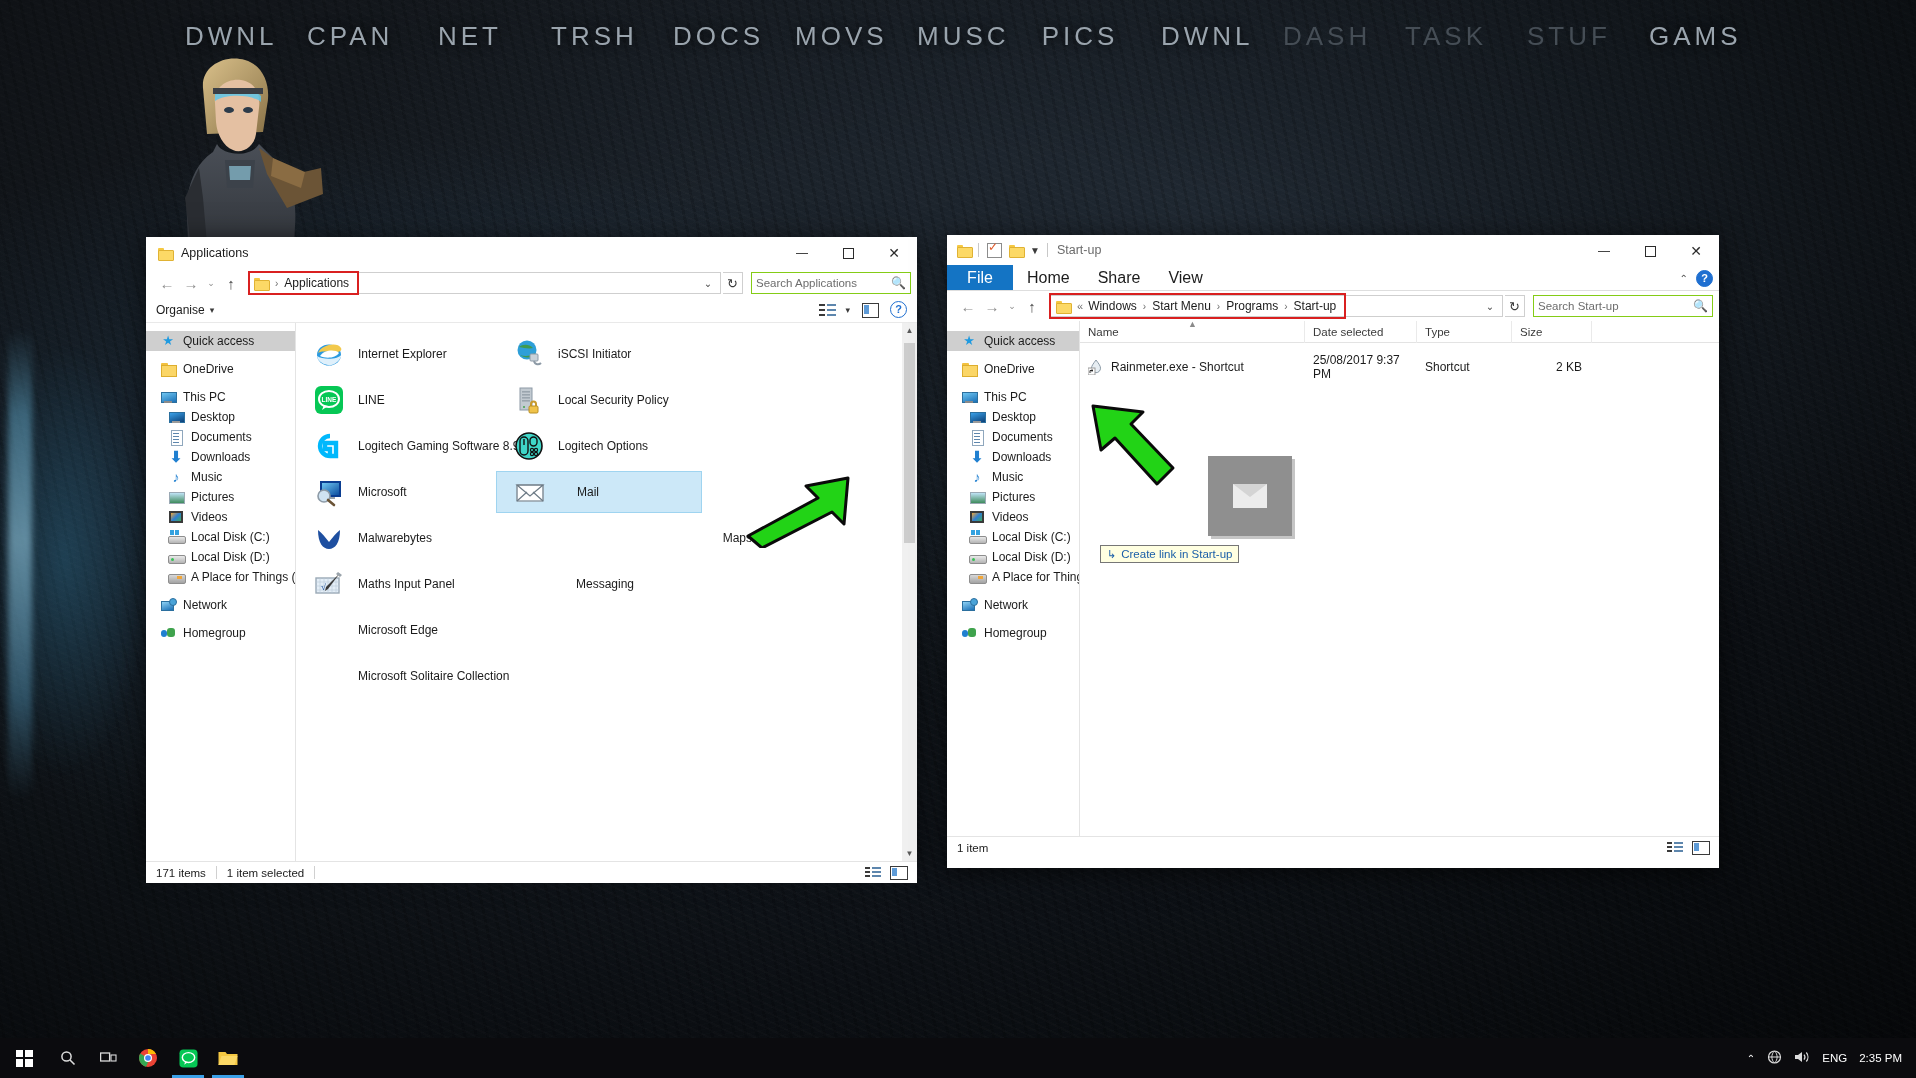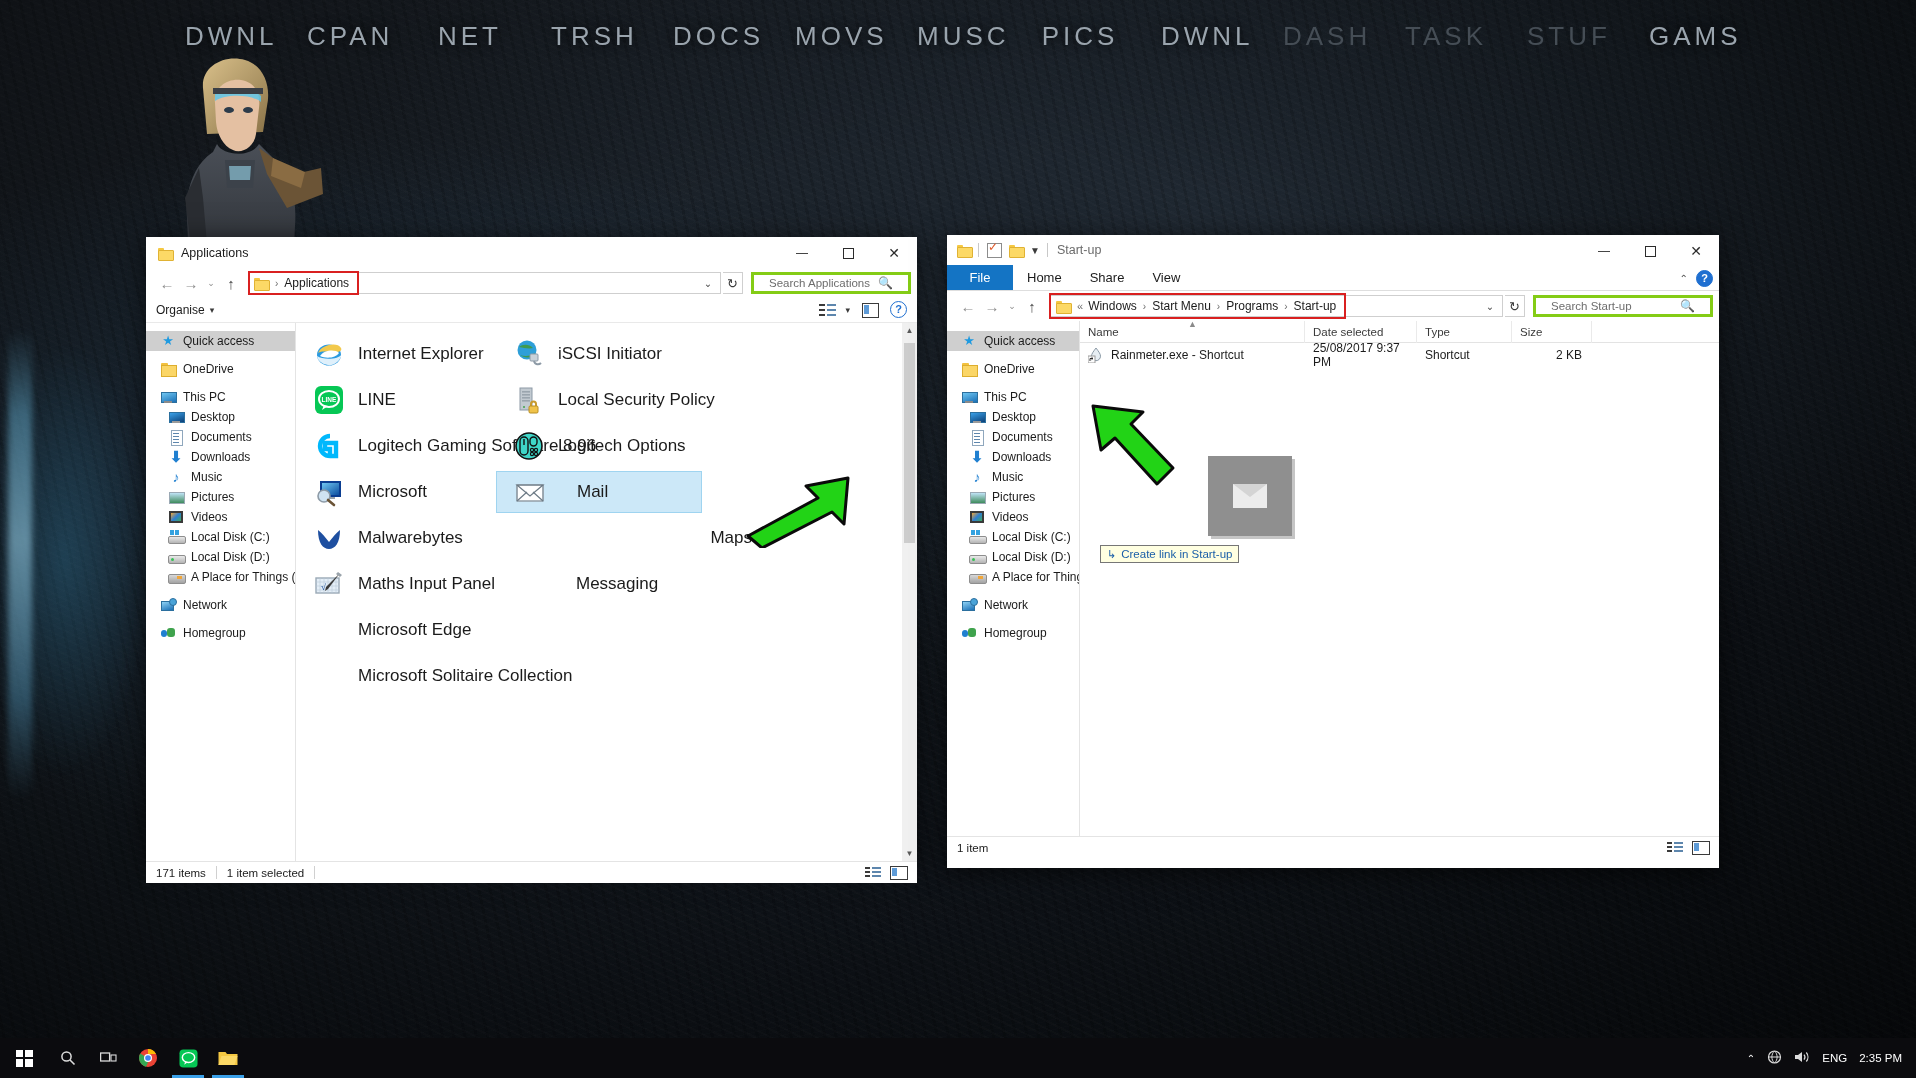--- a/index.html
+++ b/index.html
@@ -77,22 +77,22 @@
   .addr-row{ height:28px; display:flex; align-items:center; gap:2px; padding:0 6px; background:#fff; }
   .navbtn{ width:22px; height:22px; display:flex; align-items:center; justify-content:center;
            color:#8d8d8d; font-size:15px; line-height:1; }
   .navbtn.en{ color:#4a4a4a; }
   .addrbox{ flex:1; height:22px; border:1px solid #cfcfcf; background:#fff; display:flex; align-items:center;
             padding:0 2px 0 4px; font-size:12px; color:#1b1b1b; min-width:0; }
   .sep{ color:#6d6d6d; font-size:10px; }
   .addr-right{ margin-left:auto; display:flex; align-items:center; }
   .chev{ width:20px; text-align:center; color:#4a4a4a; font-size:10px; }
   .refresh{ width:20px; text-align:center; color:#3a3a3a; font-size:13px; border-left:1px solid #dcdcdc; }
-  .searchbox{ width:160px; height:22px; margin-left:6px; border:3px solid #84cc16; background:#fff;
-              display:flex; align-items:center; padding:0 15px; font-size:11.5px; color:#6d6d6d; }
+  .searchbox{ width:160px; height:22px; margin-left:6px; border:1px solid #84cc16; background:#fff;
+              display:flex; align-items:center; padding:0 4px; font-size:11.5px; color:#6d6d6d; }
   .searchbox .mag{ margin-left:auto; color:#1f6fd0; font-size:12px; }
 
   
   .ebody{ display:flex; }
   .nav-pane{ background:#ffffff; border-right:1px solid #e4e4e4; overflow:hidden; }
   .nav-item{ display:flex; align-items:center; gap:7px; height:20px; font-size:12px; color:#1b1b1b; padding-left:14px; white-space:nowrap; }
   .nav-item.sel{ background:#cfcfcf; }
   .nav-item.lvl1{ padding-left:22px; }
   .nav-gap{ height:8px; }
   .ic{ width:16px; height:16px; flex:0 0 16px; position:relative; }
@@ -140,21 +140,21 @@
   .vi-tiles::before{ content:""; position:absolute; left:2px; top:1px; width:15px; height:13px; border:1px solid #3a3a3a;}
   .vi-tiles::after{ content:""; position:absolute; left:4px; top:3px; width:5px; height:9px; background:#5d9ad6;}
   .helpbtn{ width:17px; height:17px; border-radius:50%; border:1.5px solid #1f6fd0; color:#1f6fd0;
             font-size:11px; text-align:center; line-height:14px; font-weight:bold; }
 
   
   .content{ position:relative; background:#fff; overflow:hidden; }
   .apps-grid{ position:absolute; inset:0; }
   .app-item{ position:absolute; display:flex; align-items:center; gap:14px; height:38px; padding-left:12px; }
   .app-item.sel{ background:#cce8f8; border:1px solid #9fd4f0; }
-  .app-label{ font-size:17px; color:#1b1b1b; white-space:nowrap; }
+  .app-label{ font-size:12px; color:#1b1b1b; white-space:nowrap; }
   .appic{ width:30px; height:30px; position:relative; flex:0 0 30px; }
 
   
   .vscroll{ position:absolute; right:0; top:0; width:15px; bottom:0; background:#f0f0f0; }
   .vs-up,.vs-dn{ position:absolute; left:0; width:15px; height:15px; color:#5a5a5a; font-size:8px; text-align:center; line-height:15px;}
   .vs-up{ top:0; } .vs-dn{ bottom:0; }
   .vs-thumb{ position:absolute; left:2px; width:11px; background:#cdcdcd; }
 
   
   .statusbar{ height:22px; border-top:1px solid #e4e4e4; display:flex; align-items:center;
@@ -169,21 +169,21 @@
   .sb-vi.lg::before{ content:""; position:absolute; left:1px; top:1px; width:16px; height:12px; border:1px solid #3a3a3a;}
   .sb-vi.lg::after{ content:""; position:absolute; left:3px; top:3px; width:5px; height:8px; background:#5d9ad6;}
 
   
   .qat{ height:30px; background:#ffffff; display:flex; align-items:center; gap:7px; padding-left:10px; position:relative;}
   .qat-div{ width:1px; height:14px; background:#c8c8c8; }
   .qat-ic{ width:16px; height:16px; position:relative; }
   .qat-check::before{ content:""; position:absolute; left:1px; top:1px; width:13px; height:13px; border:1px solid #8c8c8c; background:#fff;}
   .qat-check::after{ content:"✓"; position:absolute; left:2px; top:-2px; font-size:12px; color:#e05a2b;}
   .ribbon-tabs{ height:26px; display:flex; align-items:stretch; background:#fff; border-bottom:1px solid #dedede; position:relative;}
-  .rtab{ display:flex; align-items:center; padding:0 14px; font-size:13px; color:#1b1b1b; }
+  .rtab{ display:flex; align-items:center; padding:0 14px; font-size:16px; color:#1b1b1b; }
   .rtab.file{ background:#1474c4; color:#fff; font-weight:normal; }
   .ribbon-right{ position:absolute; right:6px; top:0; height:26px; display:flex; align-items:center; gap:8px;}
 
   
   .dl-head{ height:22px; display:flex; align-items:center; border-bottom:1px solid #e3e3e3; font-size:11.5px; color:#3a3a3a; }
   .dl-col{ padding-left:8px; border-right:1px solid #eaeaea; height:22px; display:flex; align-items:center; }
   .dl-row{ height:24px; display:flex; align-items:center; font-size:12px; color:#1b1b1b; }
   .dl-cell{ padding-left:8px; display:flex; align-items:center; gap:7px; }
   .sortcaret{ position:absolute; font-size:9px; color:#8a8a8a; }
 
@@ -704,21 +704,21 @@
 
     <div class="content" style="flex:1; position:relative;">
       <div class="dl-head">
         <div class="dl-col" style="width:225px;">Name</div>
         <div class="dl-col" style="width:112px;">Date selected</div>
         <div class="dl-col" style="width:95px;">Type</div>
         <div class="dl-col" style="width:80px;">Size</div>
       </div>
       <span class="sortcaret" style="left:108px; top:-2px;">▲</span>
 
-      <div class="dl-row" style="margin-top:0;">
+      <div class="dl-row" style="margin-top:12px;">
         <div class="dl-cell" style="width:225px;">
           <span class="sc-ic">
             <svg viewBox="0 0 16 16" width="16" height="16">
               <path d="M8 1 C5 5 3.5 7 3.5 9.2 A4.5 4.5 0 0 0 12.5 9.2 C12.5 7 11 5 8 1 Z" fill="#e7eef3" stroke="#8b9aa6" stroke-width="1"></path>
               <rect x="0" y="9" width="7" height="7" fill="#fdfdfd" stroke="#9a9a9a" stroke-width="1"></rect>
               <path d="M2 14 L2 11.5 L5 11.5 M5 11.5 L3.6 10.4 M5 11.5 L3.6 12.6" stroke="#2a2a2a" stroke-width="1" fill="none"></path>
             </svg>
           </span>
           <span>Rainmeter.exe - Shortcut</span>
         </div>

